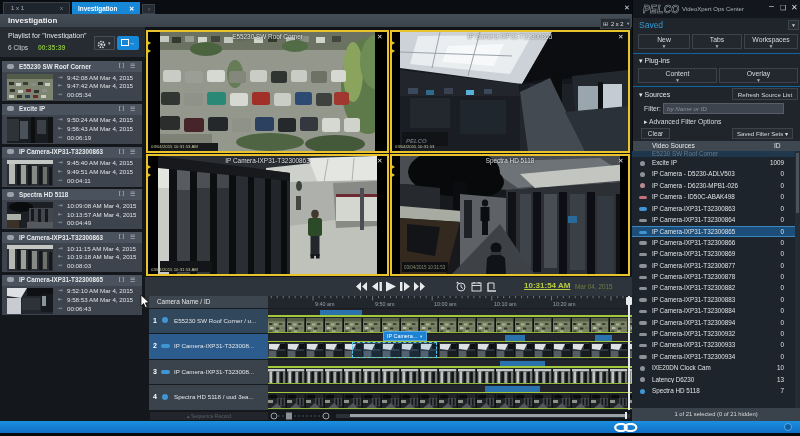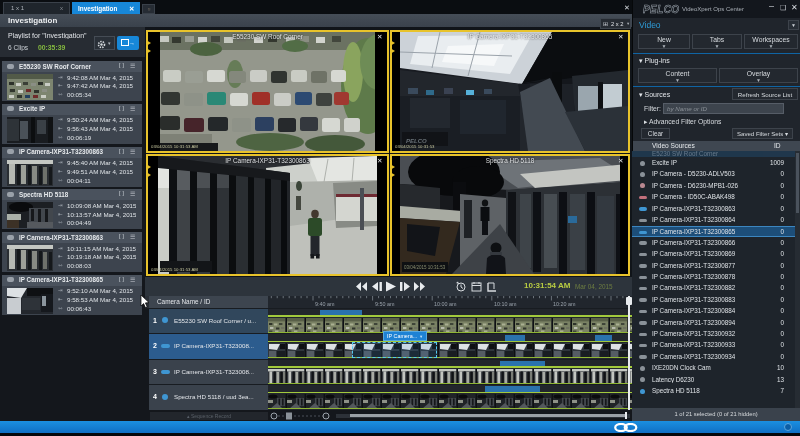--- a/index.html
+++ b/index.html
@@ -17,21 +17,21 @@
 <div class="abs" style="left:632px;top:0;width:168px;height:422px;background:#20252c;border-left:1px solid #06080a;box-sizing:border-box;">
   <div class="abs" style="left:0;top:0;width:168px;height:18px;background:#13171d;">
     <svg class="abs" style="left:10px;top:3px;" width="36" height="12" viewBox="0 0 36 12">
       <text x="0" y="9.5" font-family="Liberation Sans,sans-serif" font-size="10" font-weight="bold" font-style="italic" letter-spacing="0.4" fill="none" stroke="#9aa3ac" stroke-width="0.55">PELCO</text>
         </svg>
     <span class="abs" style="left:49px;top:6px;font-size:6px;color:#aab0b7;">VideoXpert Ops Center</span>
     <span class="abs" style="left:136px;top:1px;font-size:9px;color:#c9ced4;">–</span>
     <span class="abs" style="left:147px;top:4px;font-size:7px;color:#c9ced4;">❑</span>
     <span class="abs" style="left:158px;top:3px;font-size:8px;color:#d9dee3;">✕</span>
   </div>
-  <div class="abs tt" style="left:6px;top:20px;font-size:8.5px;color:#2e9bd6;">Video</div>
+  <div class="abs tt" style="left:6px;top:20px;font-size:8.5px;color:#2e9bd6;">Saved</div>
   <div class="abs" style="left:155px;top:20px;width:11px;height:10px;background:#272d35;border:1px solid #3d434b;box-sizing:border-box;">
     <span style="display:block;font-size:5px;color:#c9ced4;text-align:center;line-height:8px;">▼</span>
       </div>
   <div class="abs btn" style="left:5px;top:34px;width:52px;height:15px;">
     <span style="display:block;font-size:6.8px;line-height:9px;">New</span>
         <span class="caret">▼</span>
       </div>
   <div class="abs btn" style="left:59px;top:34px;width:50px;height:15px;">
     <span style="display:block;font-size:6.8px;line-height:9px;">Tabs</span>
         <span class="caret">▼</span>
@@ -632,21 +632,21 @@
             <path d="M6,3.5 L6,6 L8,7.5"></path>
             <path d="M1,2 L3,0.5 L4,3" fill="#d7dbdf" stroke="none"></path>
 <rect x="17" y="2" width="9" height="8"></rect>
             <line x1="17" y1="4.5" x2="26" y2="4.5"></line>
             <line x1="19" y1="1" x2="19" y2="3"></line>
             <line x1="24" y1="1" x2="24" y2="3"></line>
 <path d="M33,2 L39,2 L39,8"></path>
             <path d="M33,2 L33,10 L41,10" stroke-width="1.4"></path>
 </g>
         </svg>
-<span class="abs" style="left:379px;top:4px;font-size:8px;font-weight:bold;color:#b9cc42;">10:31:54 AM</span>
+<span class="abs" style="left:379px;top:4px;font-size:8px;font-weight:bold;color:#b9cc42;text-decoration:underline;">10:31:54 AM</span>
 <span class="abs" style="left:430px;top:5.5px;font-size:6.4px;color:#6d7d41;">Mar 04, 2015</span>
 </div>
 <div class="abs" style="left:0;top:269px;width:487px;height:114px;background:#181c21;">
 <div class="abs" style="left:4px;top:0;width:119px;height:12px;background:#3d454f;">
 <span class="abs" style="left:8px;top:2px;font-size:6.4px;color:#e2e5e9;">Camera Name / ID</span>
         </div>
 <div class="abs" style="left:0;top:0;width:4px;height:12px;background:#2a2f36;"></div>
 <svg class="abs" style="left:123px;top:0;" width="364" height="12" viewBox="0 0 364 12">
           <rect width="364" height="12" fill="#21262d"></rect>
           <line x1="3.3" y1="0" x2="3.3" y2="2.2" stroke="#7e868e" stroke-width="0.8"></line>

